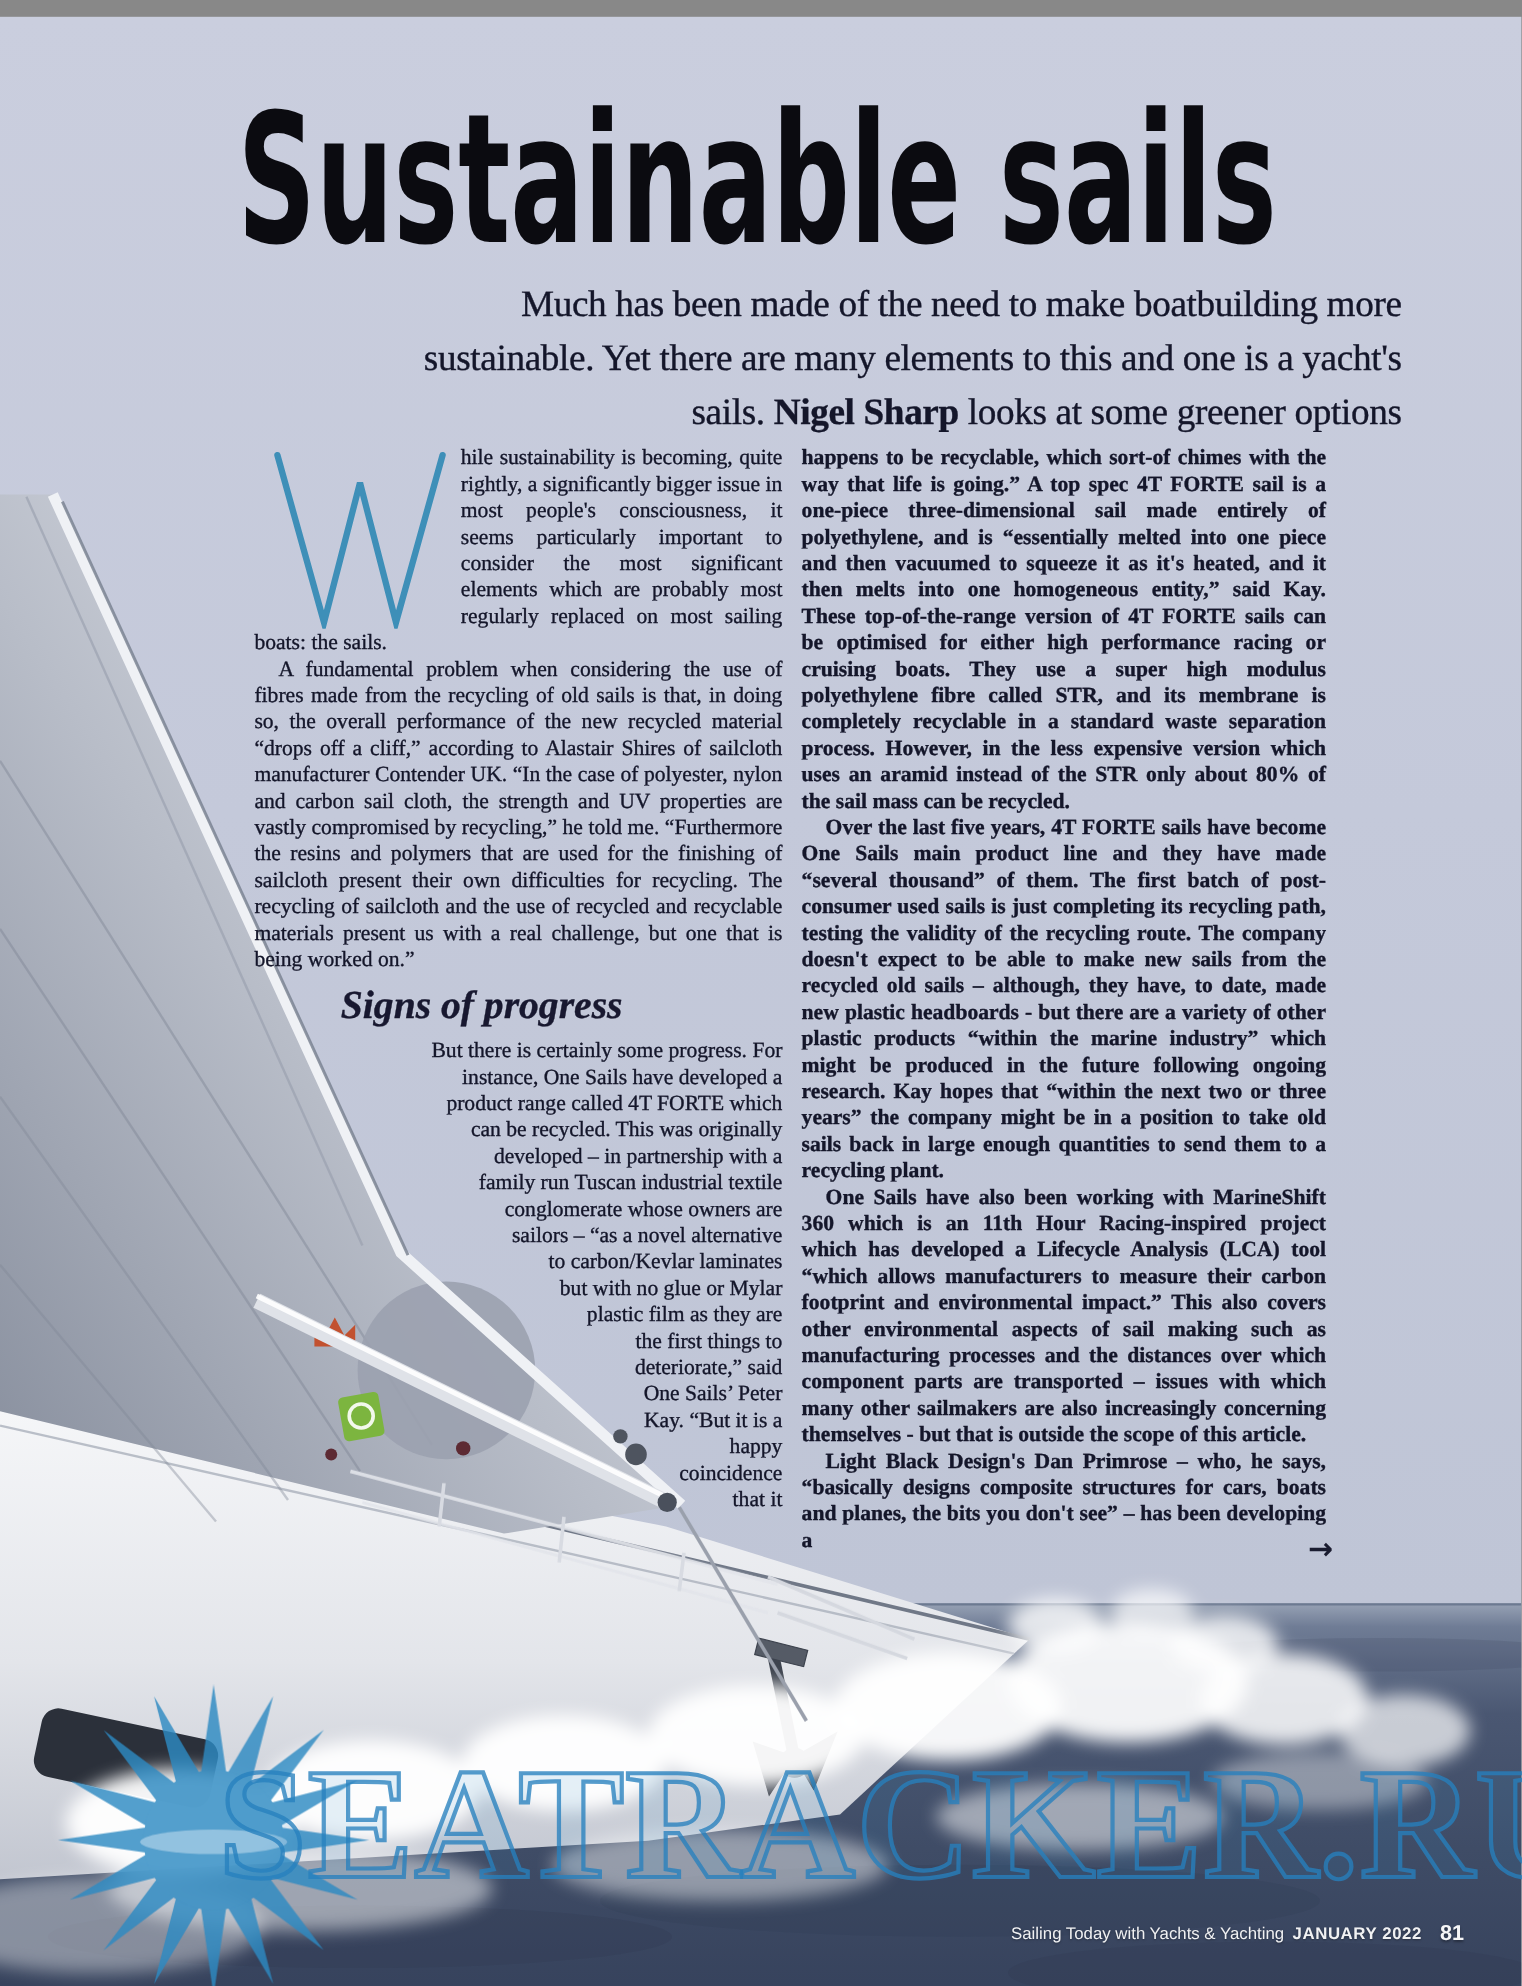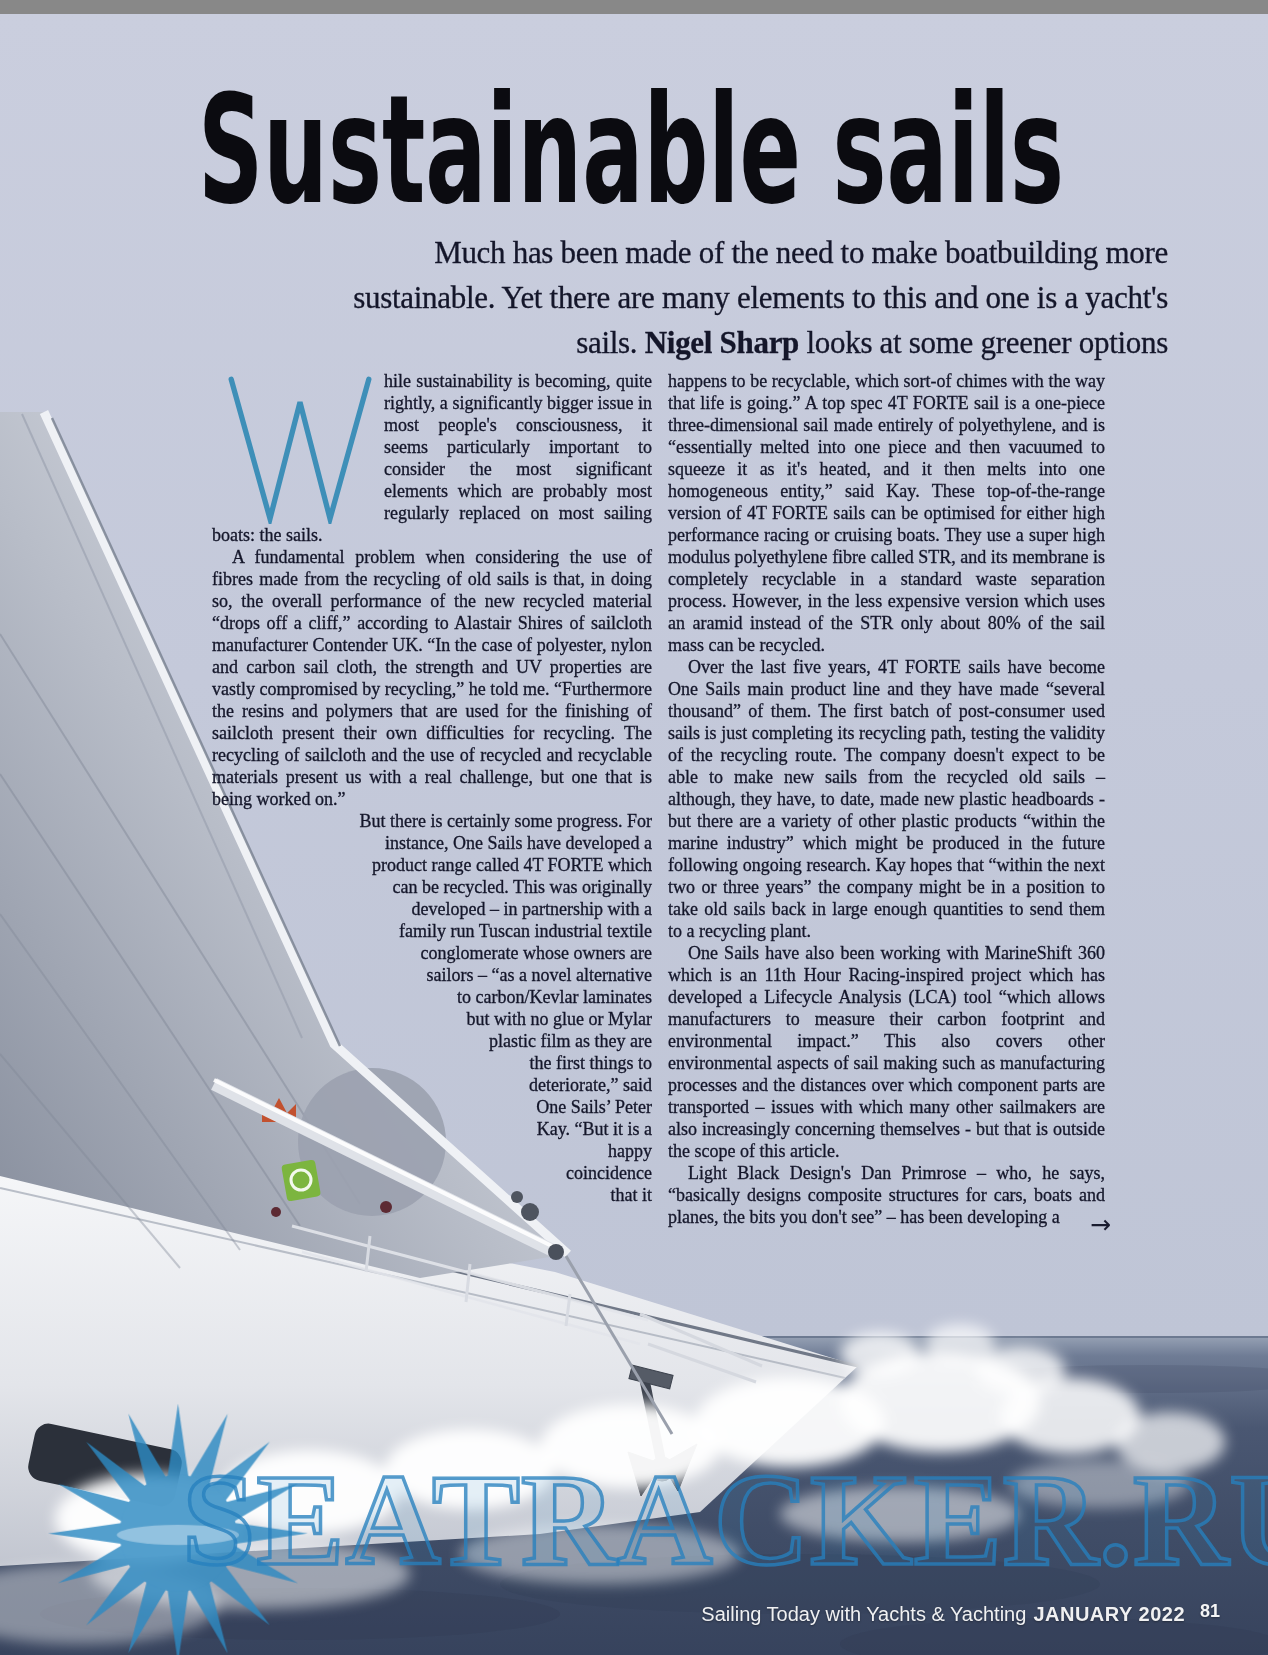--- a/index.html
+++ b/index.html
@@ -62,21 +62,21 @@
     color:rgba(47,140,196,0.12);
     -webkit-text-stroke:3.5px rgba(38,128,190,0.78);
     letter-spacing:1px;
   }
   .sun { position:absolute; left:-12px; top:0; }
 
   
   .footer {
     position:absolute; left:600px; top:1589px; width:585px; z-index:4;
     text-align:right; font-family:"Liberation Sans", sans-serif;
-    font-size:20px; color:rgba(255,255,255,0.93);
+    font-size:14px; color:rgba(255,255,255,0.93);
     text-shadow:0 1px 2px rgba(0,0,0,0.35);
   }
   .issue { margin-left:7px; font-weight:bold; letter-spacing:0.5px; }
   .pagenum {
     position:absolute; left:1200px; top:1587px; z-index:4;
     font-family:"Liberation Sans", sans-serif; font-weight:bold;
     font-size:18px; color:rgba(255,255,255,0.95);
     text-shadow:0 1px 2px rgba(0,0,0,0.35);
   }
   .bottom-strip {
@@ -204,20 +204,21 @@
 
   <div class="col left">
     <div class="dropcap">
       <svg width="152" height="150" viewBox="0 0 168 170">
         <title>W</title>
         <path d="M6 6 L50 164 L84 32 L118 164 L162 6" fill="none" stroke="#3E8FB8" stroke-width="6" stroke-linecap="round"></path>
       </svg>
     </div>
     <p class="j">hile sustainability is becoming, quite rightly, a significantly bigger issue in most people's consciousness, it seems particularly important to consider the most significant elements which are probably most regularly replaced on most sailing boats: the sails.</p>
     <p class="j indent">A fundamental problem when considering the use of fibres made from the recycling of old sails is that, in doing so, the overall performance of the new recycled material “drops off a cliff,” according to Alastair Shires of sailcloth manufacturer Contender UK. “In the case of polyester, nylon and carbon sail cloth, the strength and UV properties are vastly compromised by recycling,” he told me. “Furthermore the resins and polymers that are used for the finishing of sailcloth present their own difficulties for recycling. The recycling of sailcloth and the use of recycled and recyclable materials present us with a real challenge, but one that is being worked on.”</p>
+    <h2 class="subhead">Signs of progress</h2>
     <div class="p3wrap">
       <div class="sailspacer"></div>
       <p class="pre">But there is certainly some progress. For
 instance, One Sails have developed a
 product range called 4T FORTE which
 can be recycled. This was originally
 developed – in partnership with a
 family run Tuscan industrial textile
 conglomerate whose owners are
 sailors – “as a novel alternative
@@ -227,21 +228,21 @@
 the first things to
 deteriorate,” said
 One Sails’ Peter
 Kay. “But it is a
 happy
 coincidence
 that it</p>
     </div>
   </div>
 
-  <div class="col right" style="position:absolute;">
+  <div class="col right" style="position:absolute;font-weight:bold;">
     <p class="j">happens to be recyclable, which sort-of chimes with the way that life is going.” A top spec 4T FORTE sail is a one-piece three-dimensional sail made entirely of polyethylene, and is “essentially melted into one piece and then vacuumed to squeeze it as it's heated, and it then melts into one homogeneous entity,” said Kay. These top-of-the-range version of 4T FORTE sails can be optimised for either high performance racing or cruising boats. They use a super high modulus polyethylene fibre called STR, and its membrane is completely recyclable in a standard waste separation process. However, in the less expensive version which uses an aramid instead of the STR only about 80% of the sail mass can be recycled.</p>
     <p class="j indent">Over the last five years, 4T FORTE sails have become One Sails main product line and they have made “several thousand” of them. The first batch of post-consumer used sails is just completing its recycling path, testing the validity of the recycling route. The company doesn't expect to be able to make new sails from the recycled old sails – although, they have, to date, made new plastic headboards - but there are a variety of other plastic products “within the marine industry” which might be produced in the future following ongoing research. Kay hopes that “within the next two or three years” the company might be in a position to take old sails back in large enough quantities to send them to a recycling plant.</p>
     <p class="j indent">One Sails have also been working with MarineShift 360 which is an 11th Hour Racing-inspired project which has developed a Lifecycle Analysis (LCA) tool “which allows manufacturers to measure their carbon footprint and environmental impact.” This also covers other environmental aspects of sail making such as manufacturing processes and the distances over which component parts are transported – issues with which many other sailmakers are also increasingly concerning themselves - but that is outside the scope of this article.</p>
     <p class="j indent">Light Black Design's Dan Primrose – who, he says, “basically designs composite structures for cars, boats and planes, the bits you don't see” – has been developing a</p>
     <span class="cont-arrow">→</span>
   </div>
 
   <div class="watermark">
     <svg class="sun" width="380" height="277" viewBox="0 0 380 380">
       <defs>

